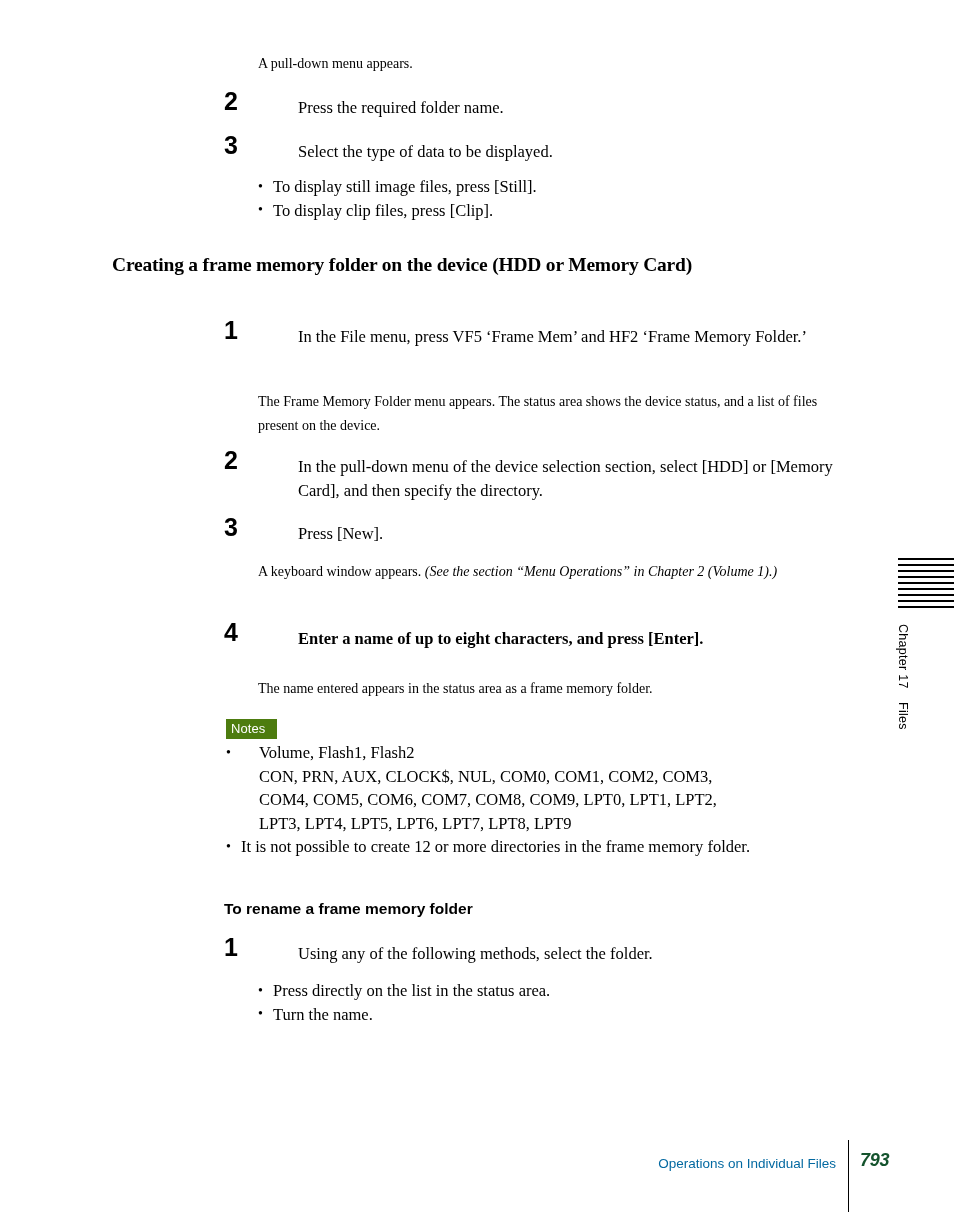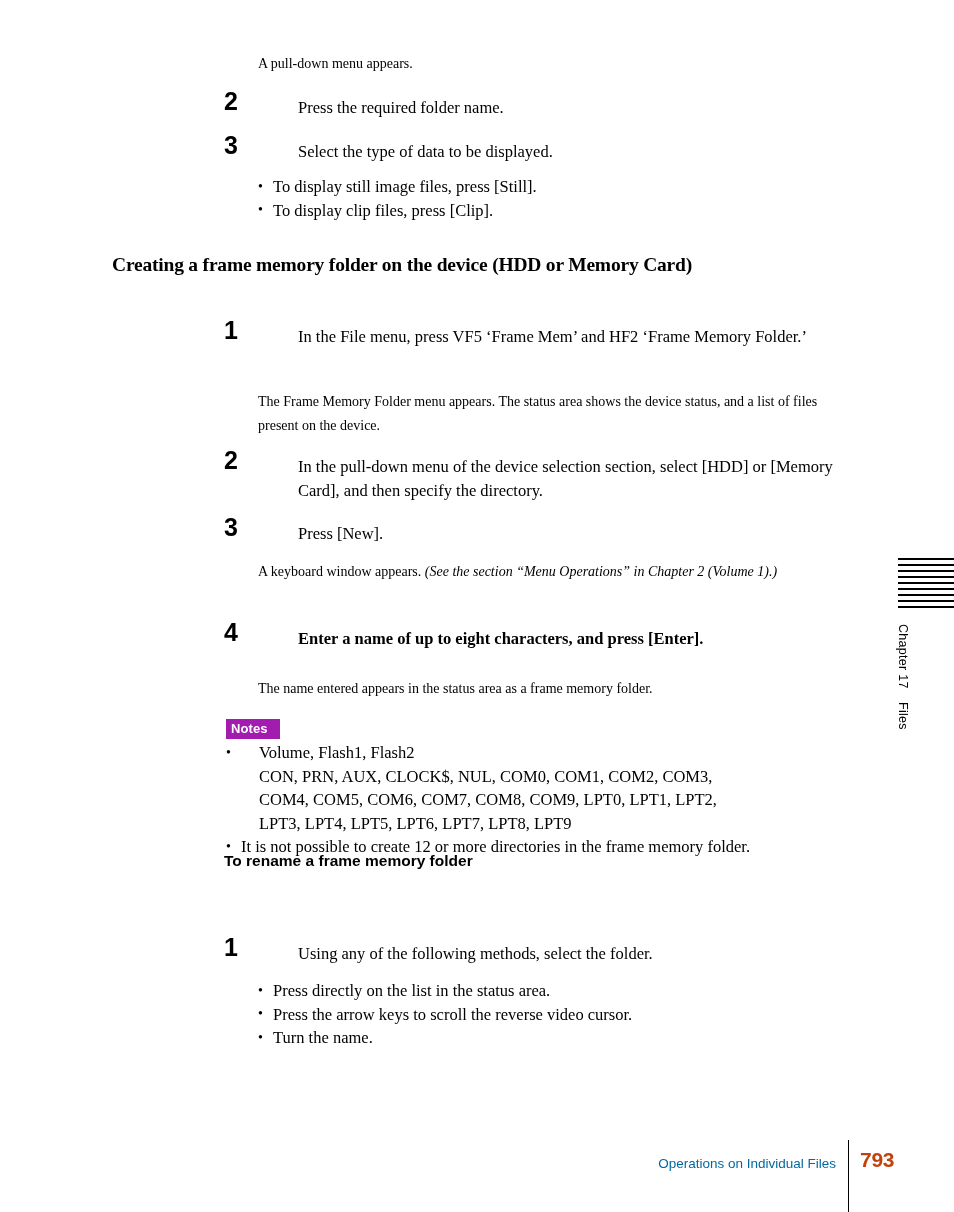--- a/index.html
+++ b/index.html
@@ -98,24 +98,24 @@
     font-size: 14px;
   }
   .bullet-list li .sub-line {
     display: block;
     padding-left: 18px;
   }
 
   
   .notes-badge {
     position: absolute;
-    background: #a21caf;
+    background: #4d7c0f;
     color: #ffffff;
     font-family: "Liberation Sans", "DejaVu Sans", sans-serif;
-    font-weight: bold;
+    font-weight: normal;
     font-size: 13px;
     line-height: 17px;
     padding: 1px 12px 2px 5px;
     letter-spacing: 0.1px;
   }
 
   
   .ital {
     font-style: italic;
   }
@@ -174,24 +174,25 @@
     width: 1.3px;
     height: 72px;
     background: #000;
   }
   .footer-page {
     position: absolute;
     left: 860px;
     top: 1145px;
     font-family: "Liberation Sans", "DejaVu Sans", sans-serif;
     font-weight: bold;
-    font-size: 21px;
+    font-size: 18px;
     line-height: 30px;
     letter-spacing: -0.3px;
-    color: #c2410c;
+    color: #14532d;
+    font-style: italic;
   }
 </style>
 </head>
 <body>
 
 <div class="page">
 
   <div class="body-text" style="left:258px; top:52px; width:600px;">A pull-down menu appears.</div>
 
   <div class="step" style="left:224px; top:96px; width:620px;">
@@ -242,30 +243,29 @@
   <ul class="bullet-list" style="left:226px; top:741px; width:640px;">
     <li>
       <span class="sub-line">Volume, Flash1, Flash2</span>
       <span class="sub-line">CON, PRN, AUX, CLOCK$, NUL, COM0, COM1, COM2, COM3,</span>
       <span class="sub-line">COM4, COM5, COM6, COM7, COM8, COM9, LPT0, LPT1, LPT2,</span>
       <span class="sub-line">LPT3, LPT4, LPT5, LPT6, LPT7, LPT8, LPT9</span>
     </li>
     <li>It is not possible to create 12 or more directories in the frame memory folder.</li>
   </ul>
 
-  <h3 class="sub-heading" style="left:224px; top:851px; width:600px; margin:0;">To rename a frame memory folder</h3>
+  <h3 class="sub-heading" style="left:224px; top:899px; width:600px; margin:0;">To rename a frame memory folder</h3>
 
   <div class="step" style="left:224px; top:942px; width:620px;">
     <span class="step-num">1</span>
     <span class="step-body" style="width:580px;">Using any of the following methods, select the folder.</span>
   </div>
 
   <ul class="bullet-list" style="left:258px; top:979px; width:560px;">
     <li>Press directly on the list in the status area.</li>
-    <li>Press the arrow keys to scroll the reverse video cursor.</li>
     <li>Turn the name.</li>
   </ul>
 
   <div class="margin-stripes" id="stripes">
       <div class="stripe" style="top: 0px;"></div>
       <div class="stripe" style="top: 6px;"></div>
       <div class="stripe" style="top: 12px;"></div>
       <div class="stripe" style="top: 18px;"></div>
       <div class="stripe" style="top: 24px;"></div>
       <div class="stripe" style="top: 30px;"></div>

